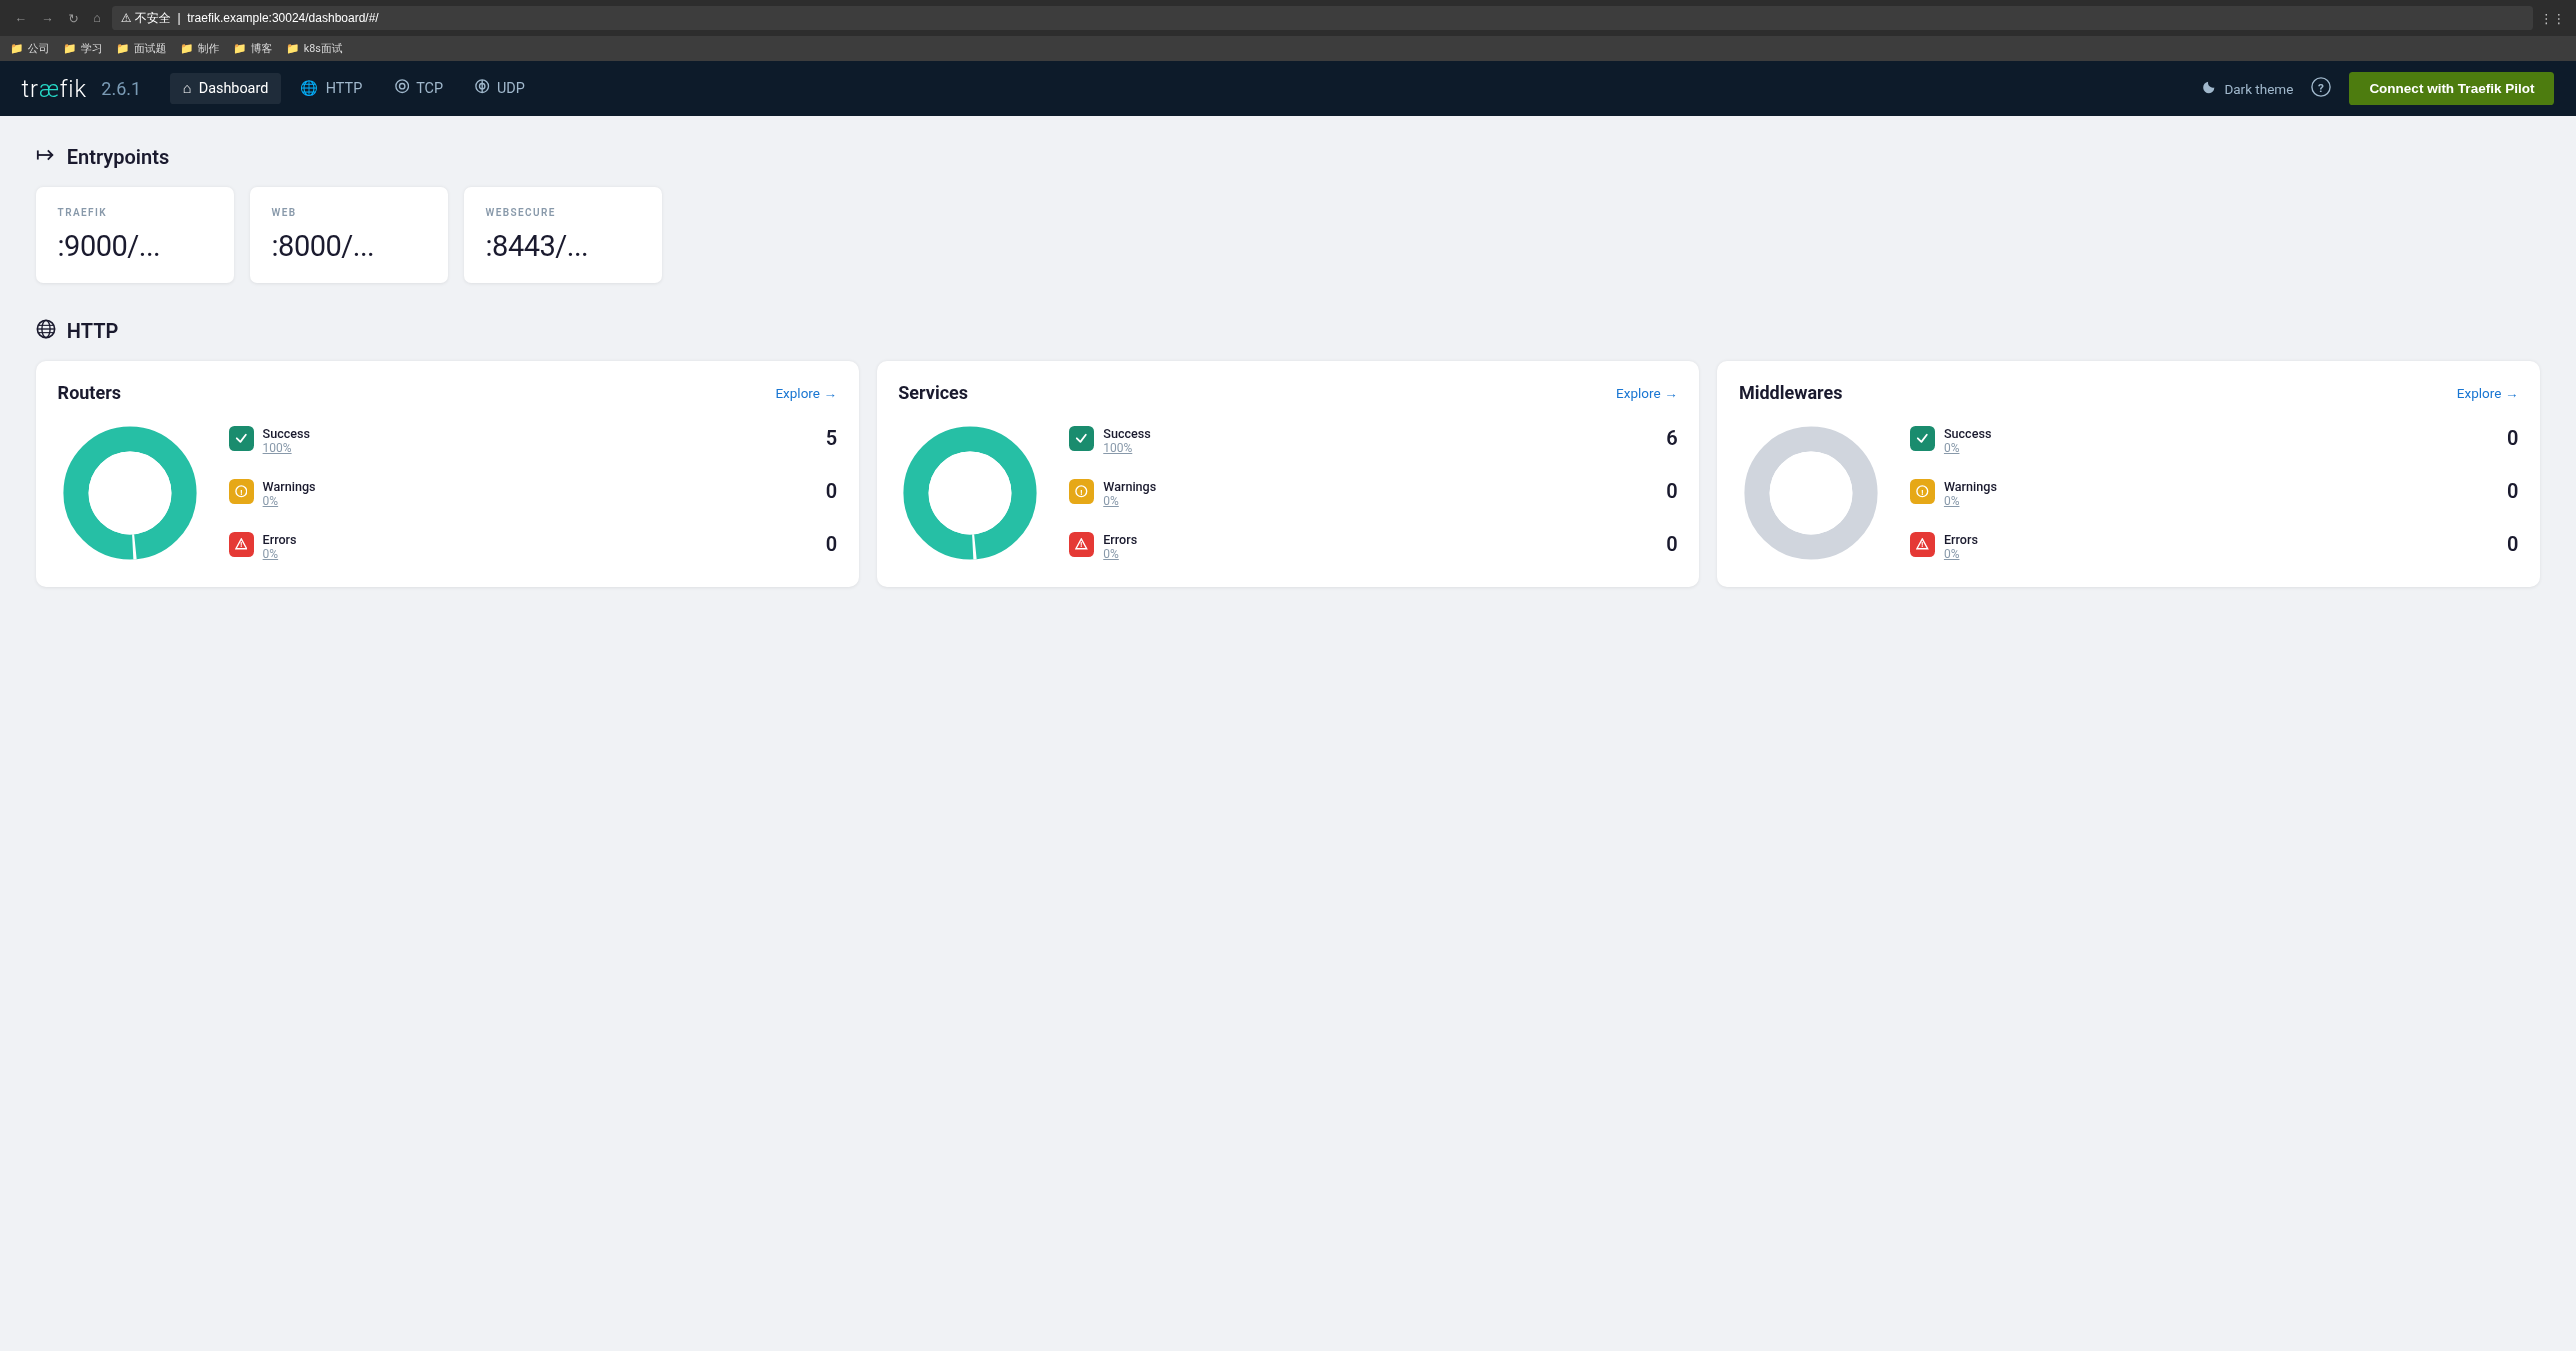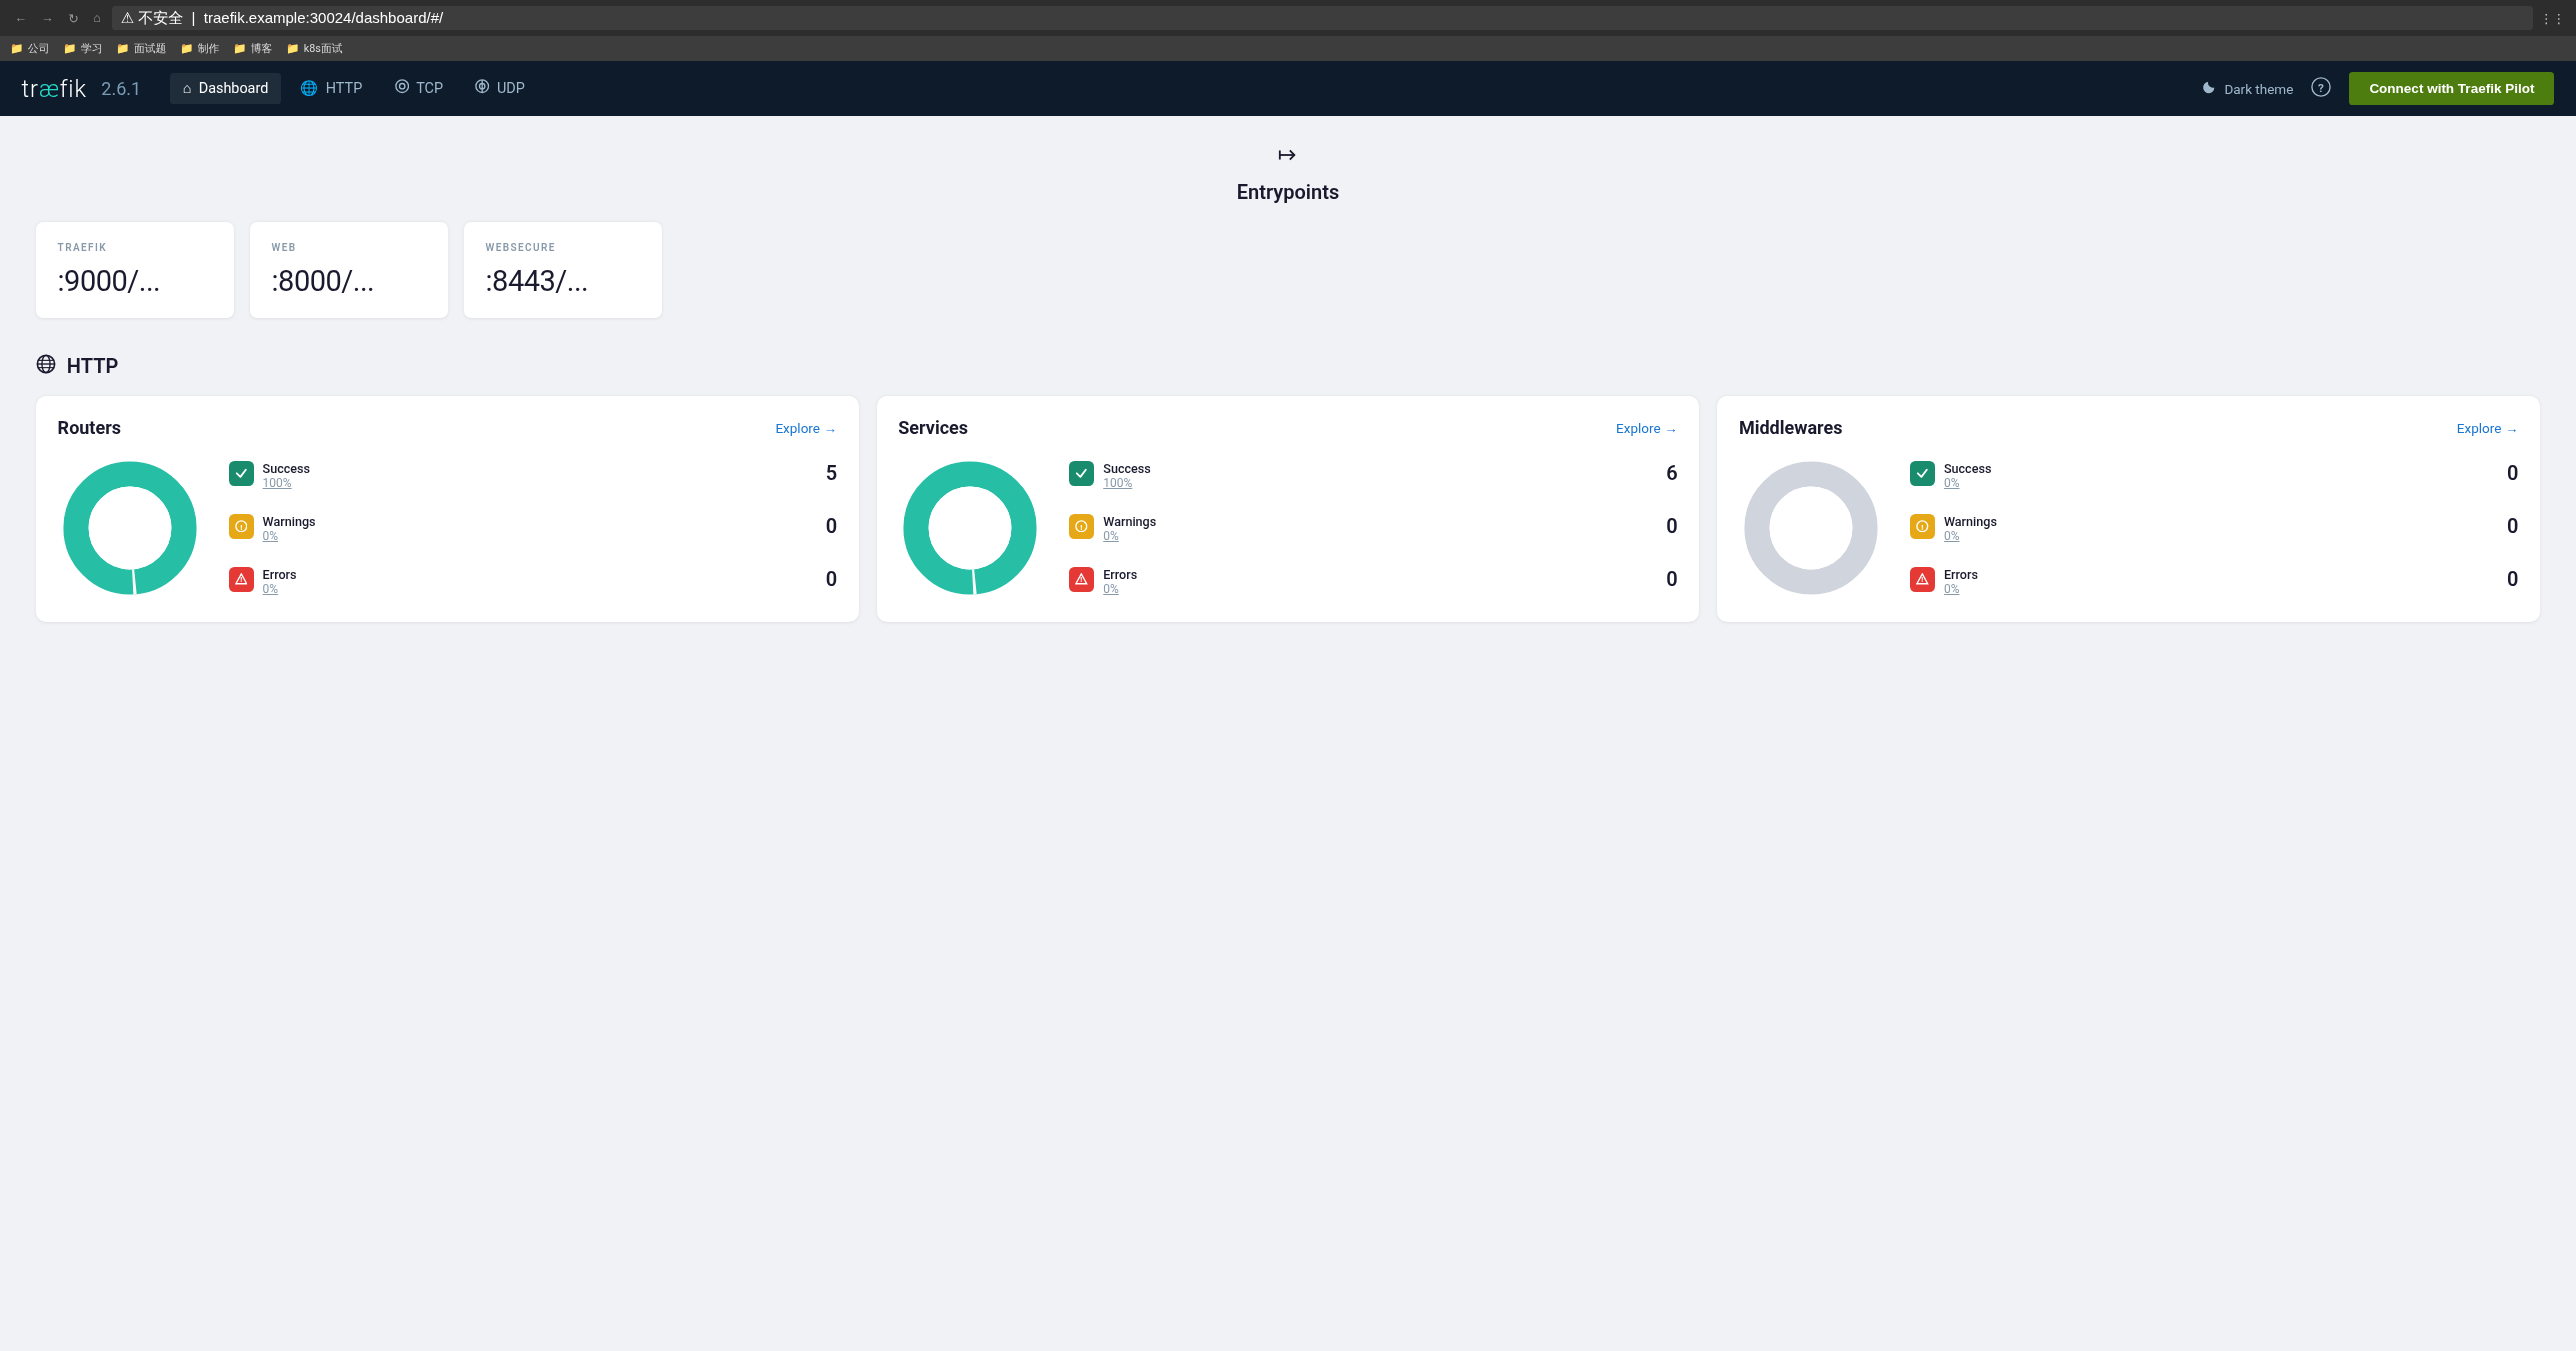--- a/index.html
+++ b/index.html
@@ -22,21 +22,21 @@
       font-size: 12.6px;
       padding: 3.6px;
     }
     .browser-address-bar {
       flex: 1;
       background: #3d3d3d;
       border: none;
       border-radius: 3.6px;
       color: #fff;
       padding: 3.6px 9px;
-      font-size: 15px;
+      font-size: 12px;
       height: 23.5px;
     }
     .browser-toolbar-right {
       display: flex;
       gap: 5.4px;
       align-items: center;
       color: #ccc;
       font-size: 12.6px;
     }
 
@@ -145,21 +145,20 @@
       background: #f0f2f5;
       min-height: calc(100vh - 119px);
     }
 
     
     .section-header {
       display: flex;
       align-items: center;
       gap: 10.8px;
       margin-bottom: 18px;
-      flex-direction: column;
     }
     .section-title {
       font-size: 20px;
       font-weight: 600;
       color: #1a1a2e;
     }
     .section-icon {
       font-size: 18px;
       color: #1a1a2e;
     }

